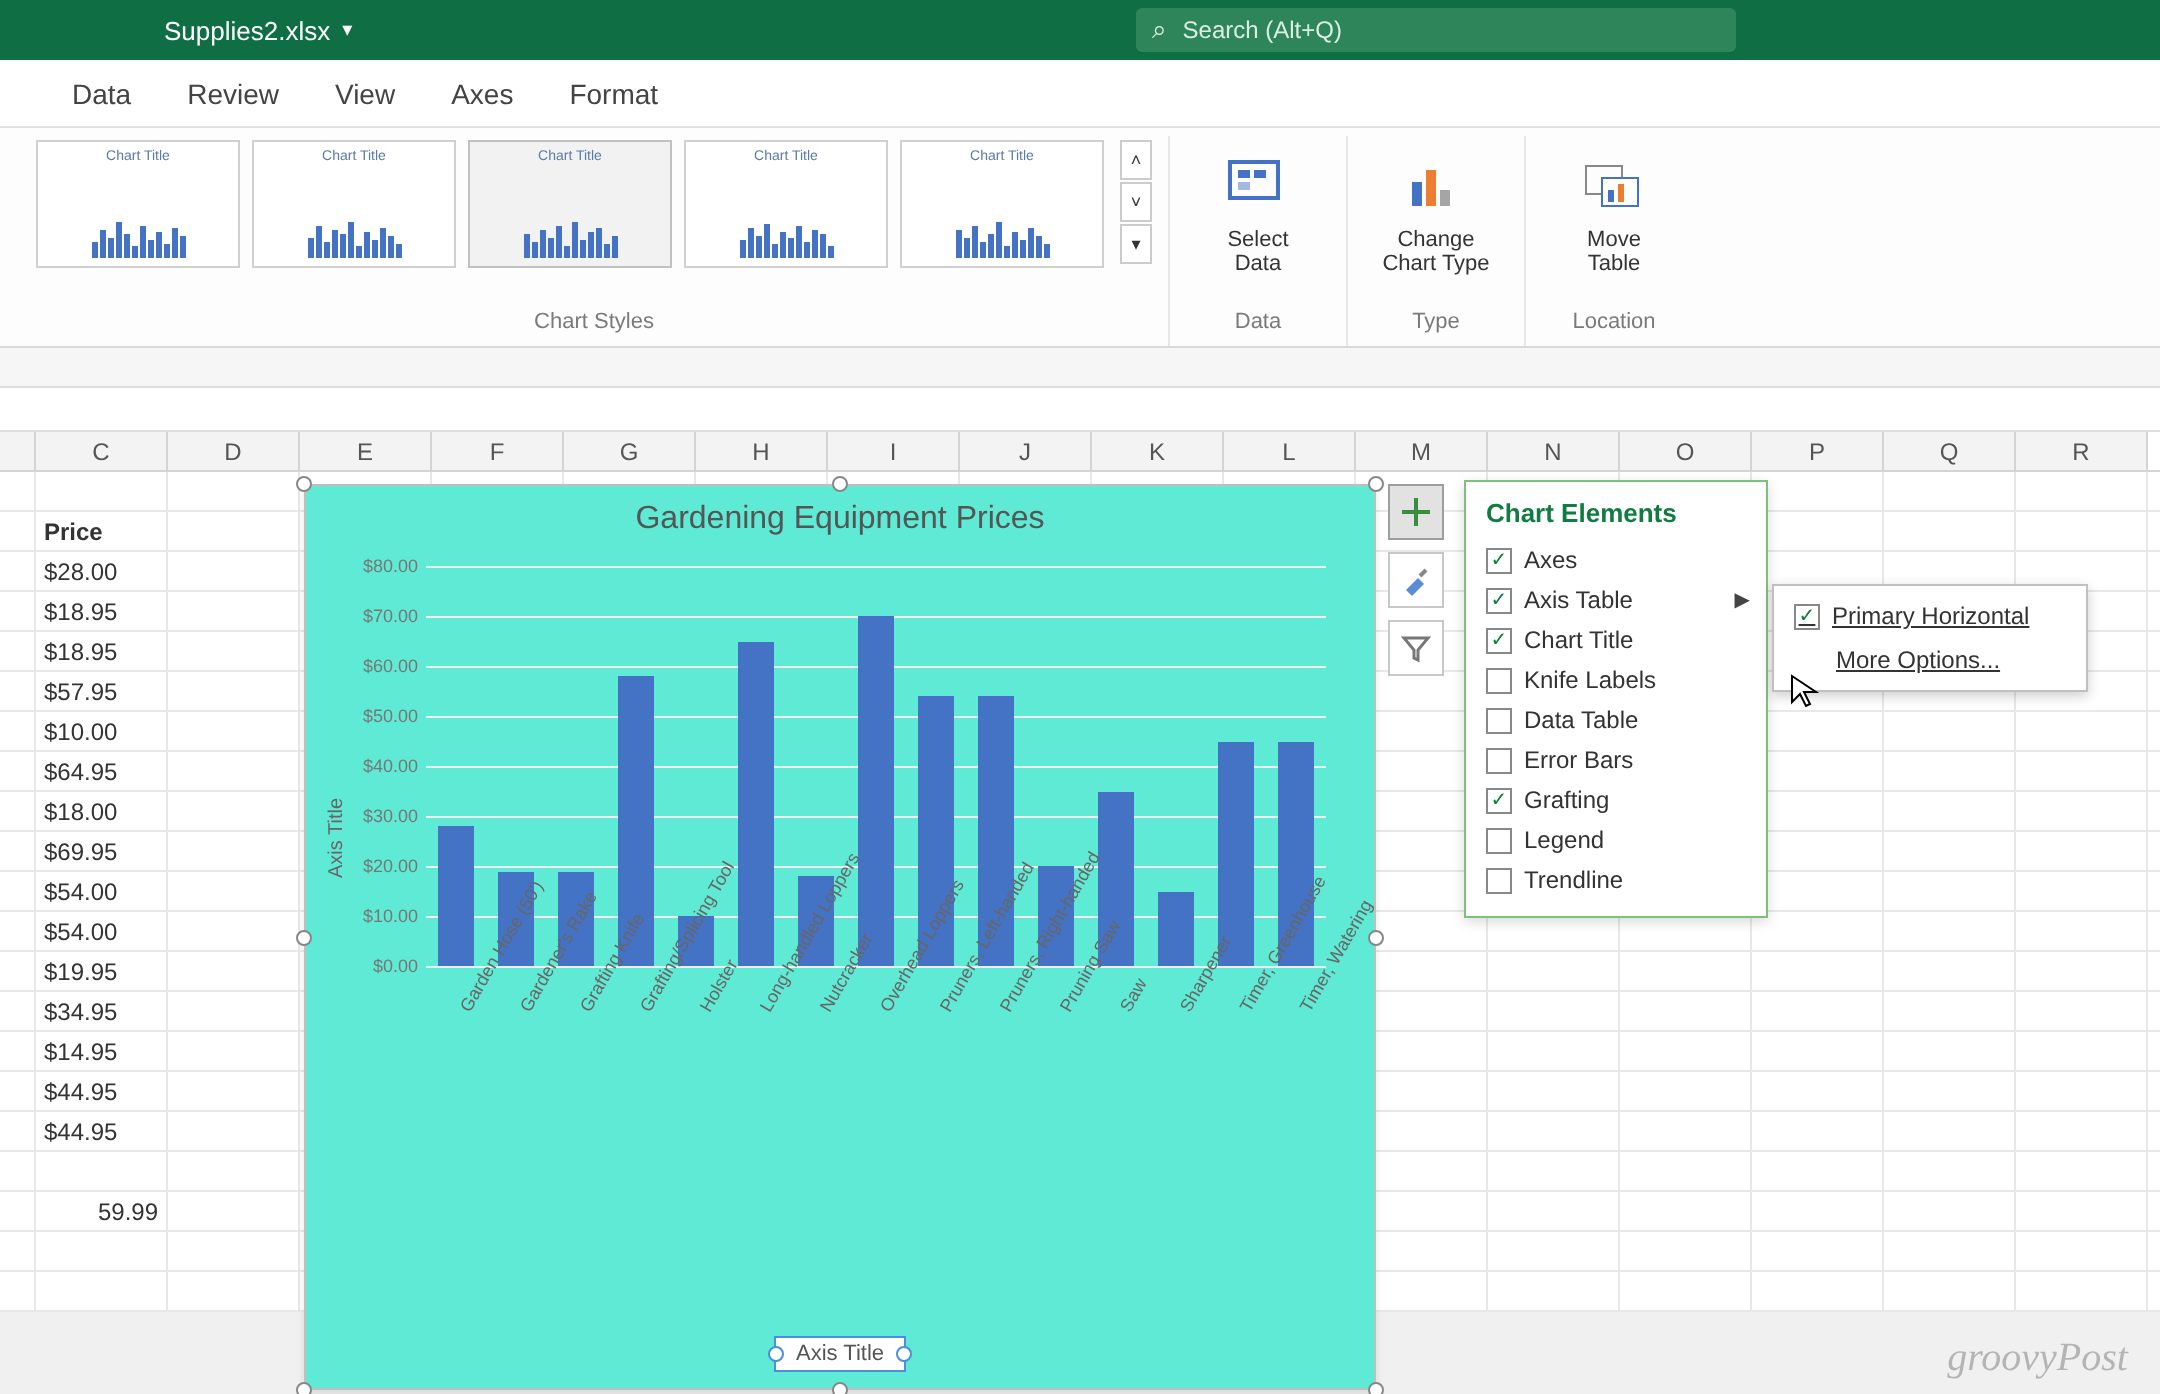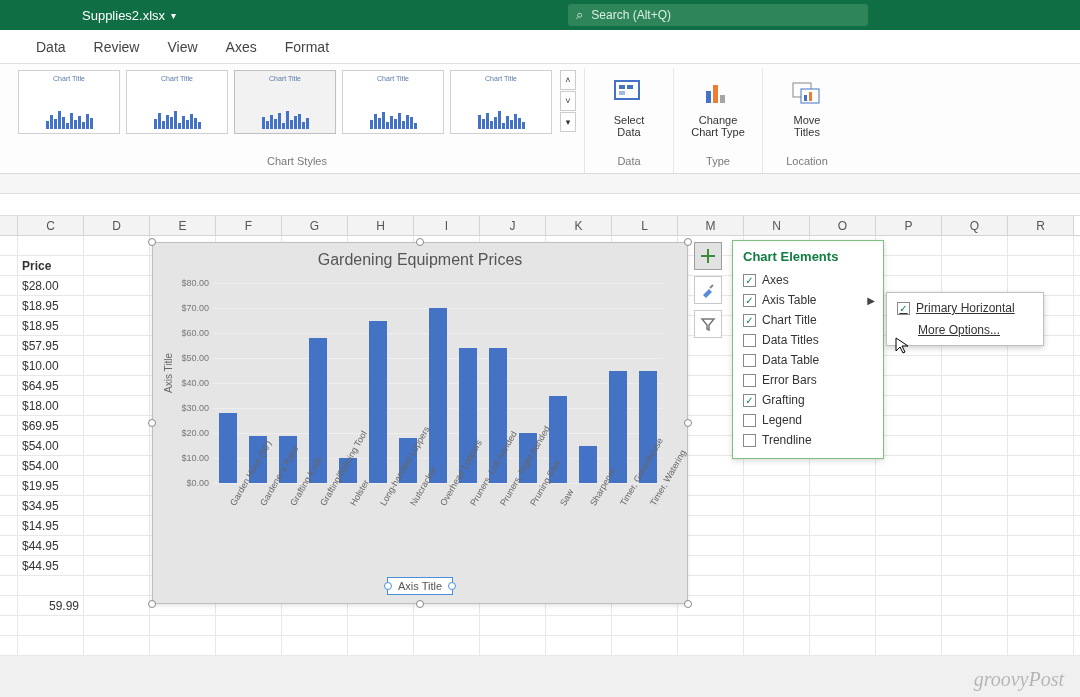--- a/index.html
+++ b/index.html
@@ -112,22 +112,22 @@
   .sheet { position: relative; background:#fff; }
   .colheads { display:flex; height:20px; border-bottom:1px solid #d4d4d4;}
   .colhead { border-right:1px solid #d4d4d4; text-align:center; font-size:12px; color:#555; line-height:20px; background:#f3f3f3;}
   .rowarea { position:relative; }
   .cell-row { display:flex; height:20px; border-bottom:1px solid #e8e8e8;}
   .cell { border-right:1px solid #e8e8e8; padding:0 4px; line-height:20px; font-size:12px;}
   
   .chart-obj {
     position:absolute;
     left: 152px; top: 6px;
-    width: 536px; height: 362px;
-    background:#e5e5e5;
+    width: 536px; height: 453px;
+    background:#5eead4;
     border:1px solid #bfbfbf;
     box-shadow: 0 2px 4px rgba(0,0,0,0.1);
   }
   .sel-handle { position:absolute; width:8px; height:8px; background:#fff; border:1px solid #888; border-radius:50%;}
   .chart-title { text-align:center; font-size:16px; color:#555; padding:8px 0 4px 0;}
   .plot { position:absolute; left:60px; top:40px; width:450px; height:200px;}
   .ytick { position:absolute; left:-40px; width:36px; text-align:right; font-size:9px; color:#777; transform:translateY(-50%);}
   .gridline { position:absolute; left:0; right:0; border-top:1px solid #eee;}
   .bars { position:absolute; left:0; right:0; bottom:0; top:0; display:flex; align-items:flex-end; justify-content:space-around;}
   .bar { width:18px; background:#4472c4;}
@@ -335,21 +335,21 @@
     <div class="rbtn">
       <div class="ricon">
         <svg width="36" height="30" viewBox="0 0 36 30">
             <rect x="4" y="6" width="18" height="14" fill="none" stroke="#888"></rect>
             <rect x="12" y="12" width="18" height="14" fill="#fff" stroke="#4472c4"></rect>
             <rect x="15" y="18" width="3" height="6" fill="#4472c4"></rect>
             <rect x="20" y="15" width="3" height="9" fill="#ed7d31"></rect>
           </svg>
       </div>
       <span style="white-space:pre-line">Move
-Titles</span>
+Table</span>
     </div>
     <div class="rgroup-label">Location</div>
   </div>
 </div>
 
 <div class="gap"></div>
 <div class="gap2"></div>
 
 <div class="sheet">
   <div class="colheads" id="colheads">
@@ -873,21 +873,21 @@
             <span class="chk on"></span>
             <span>Axis Table</span>
             <span class="arrow">▶</span>
           </div>
           <div class="fly-item">
             <span class="chk on"></span>
             <span>Chart Title</span>
           </div>
           <div class="fly-item">
             <span class="chk"></span>
-            <span>Data Titles</span>
+            <span>Knife Labels</span>
           </div>
           <div class="fly-item">
             <span class="chk"></span>
             <span>Data Table</span>
           </div>
           <div class="fly-item">
             <span class="chk"></span>
             <span>Error Bars</span>
           </div>
           <div class="fly-item">

